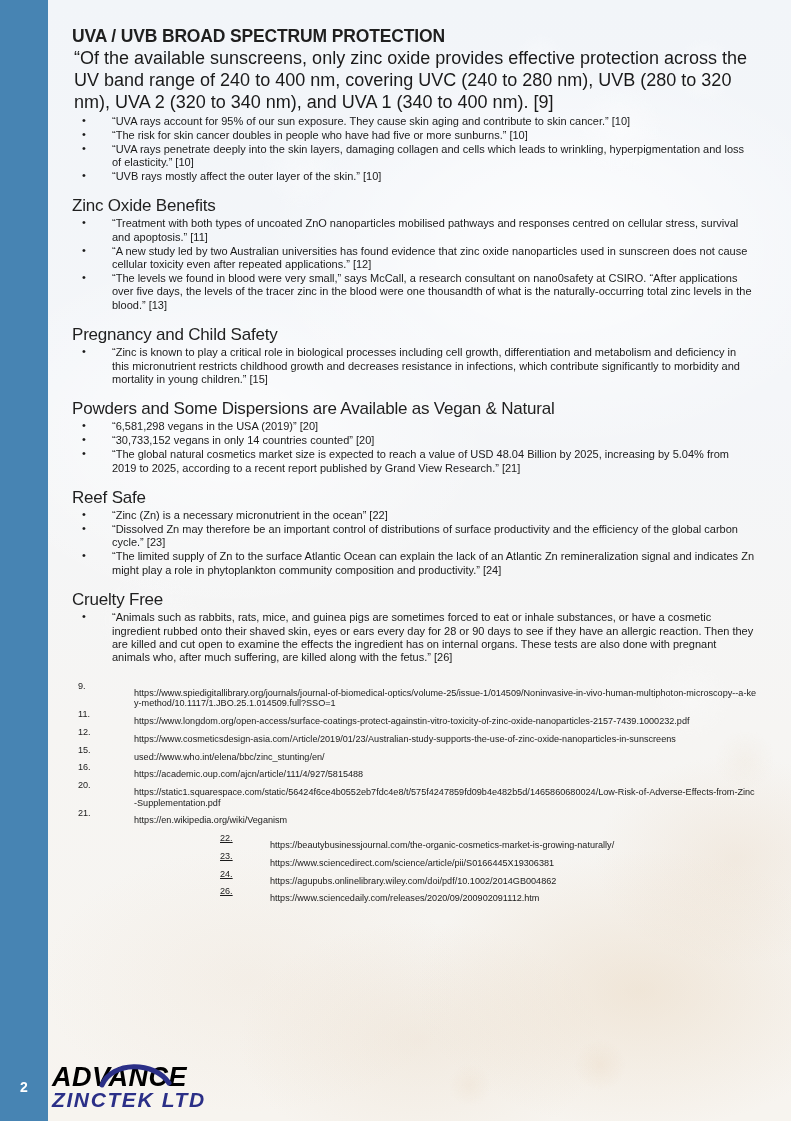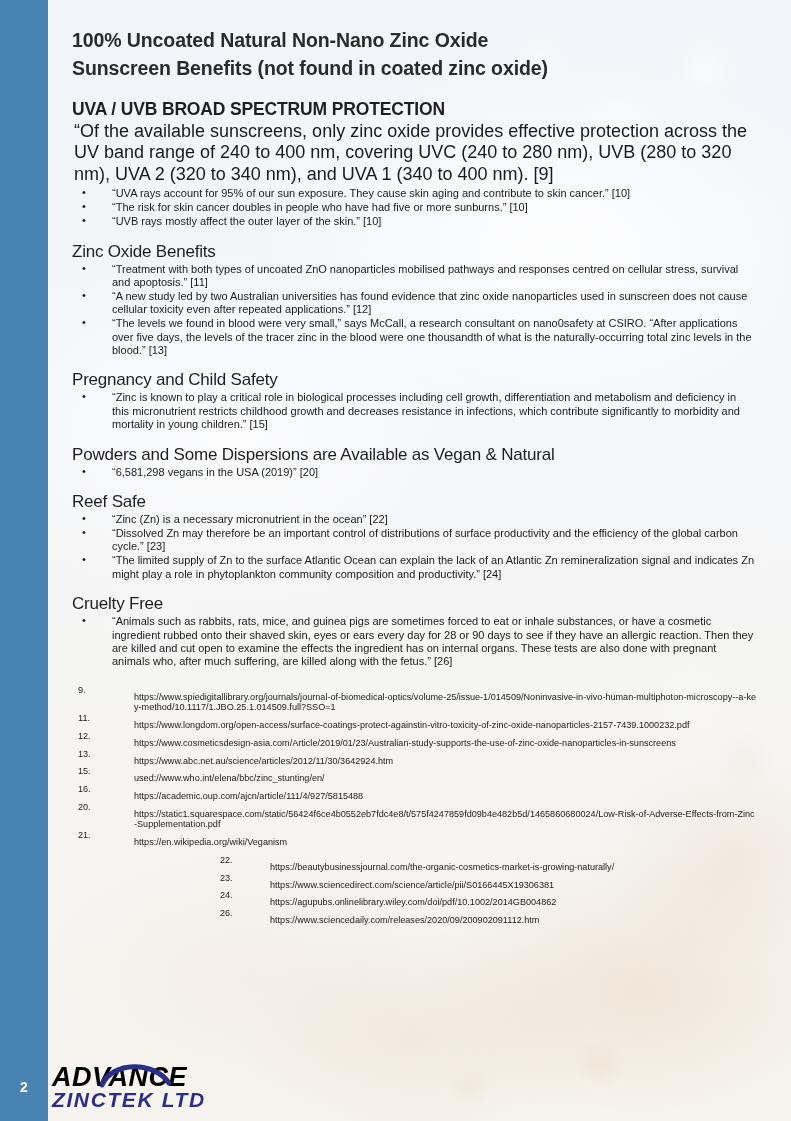--- a/index.html
+++ b/index.html
@@ -136,21 +136,21 @@
   }
   .ref-url {
     flex: 1 1 auto;
     word-break: break-all;
     margin-top: 7px;
   }
   .refs-indent {
     margin-left: 148px;
     margin-top: 7px;
   }
-  .refs-indent .ref-num { width: 50px; flex: 0 0 50px; }
+  .refs-indent .ref-num { width: 50px; flex: 0 0 50px; text-decoration: underline; }
 
   .logo {
     position: absolute;
     left: 50px;
     bottom: 10px;
     width: 180px;
     height: 54px;
     font-style: italic;
   }
   .logo svg { display: block; }
@@ -159,48 +159,47 @@
 <body>
 
 <div class="page">
   <div class="texture"></div>
 
   <div class="sidebar"></div>
   <div class="page-number">2</div>
 
   <div class="content">
 
-    <div class="doc-title">
-      <span class="line">100% Uncoated Natural Non-Nano Zinc Oxide</span>
-      <span class="line">Sunscreen Benefits (not found in coated zinc oxide)</span>
-    </div>
 
     <h2 class="section-caps">UVA / UVB BROAD SPECTRUM PROTECTION</h2>
     <p class="lead">“Of the available sunscreens, only zinc oxide provides effective protection across the UV band range of 240 to 400 nm, covering UVC (240 to 280 nm), UVB (280 to 320 nm), UVA 2 (320 to 340 nm), and UVA 1 (340 to 400 nm). [9]</p>
     <ul class="bullets">
       <li>“UVA rays account for 95% of our sun exposure. They cause skin aging and contribute to skin cancer.” [10]</li>
       <li>“The risk for skin cancer doubles in people who have had five or more sunburns.” [10]</li>
+      <li>“UVA rays penetrate deeply into the skin layers, damaging collagen and cells which leads to wrinkling, hyperpigmentation and loss of elasticity.” [10]</li>
       <li>“UVB rays mostly affect the outer layer of the skin.” [10]</li>
     </ul>
 
     <h2 class="section">Zinc Oxide Benefits</h2>
     <ul class="bullets">
       <li>“Treatment with both types of uncoated ZnO nanoparticles mobilised pathways and responses centred on cellular stress, survival and apoptosis.” [11]</li>
       <li>“A new study led by two Australian universities has found evidence that zinc oxide nanoparticles used in sunscreen does not cause cellular toxicity even after repeated applications.” [12]</li>
       <li>“The levels we found in blood were very small,” says McCall, a research consultant on nano0safety at CSIRO. “After applications over five days, the levels of the tracer zinc in the blood were one thousandth of what is the naturally-occurring total zinc levels in the blood.” [13]</li>
     </ul>
 
     <h2 class="section">Pregnancy and Child Safety</h2>
     <ul class="bullets">
       <li> “Zinc is known to play a critical role in biological processes including cell growth, differentiation and metabolism and deficiency in this micronutrient restricts childhood growth and decreases resistance in infections, which contribute significantly to morbidity and mortality in young children.” [15]</li>
     </ul>
 
     <h2 class="section">Powders and Some Dispersions are Available as Vegan &amp; Natural</h2>
     <ul class="bullets">
       <li>“6,581,298 vegans in the USA (2019)” [20]</li>
+      <li>“30,733,152 vegans in only 14 countries counted” [20]</li>
+      <li>“The global natural cosmetics market size is expected to reach a value of USD 48.04 Billion by 2025, increasing by 5.04% from 2019 to 2025, according to a recent report published by Grand View Research.” [21]</li>
     </ul>
 
     <h2 class="section">Reef Safe</h2>
     <ul class="bullets">
       <li>“Zinc (Zn) is a necessary micronutrient in the ocean” [22]</li>
       <li>“Dissolved Zn may therefore be an important control of distributions of surface productivity and the efficiency of the global carbon cycle.” [23]</li>
       <li>“The limited supply of Zn to the surface Atlantic Ocean can explain the lack of an Atlantic Zn remineralization signal and indicates Zn might play a role in phytoplankton community composition and productivity.” [24]</li>
     </ul>
 
     <h2 class="section">Cruelty Free</h2>
@@ -213,24 +212,20 @@
         <span class="ref-num">9.</span>
         <span class="ref-url">https://www.spiedigitallibrary.org/journals/journal-of-biomedical-optics/volume-25/issue-1/014509/Noninvasive-in-vivo-human-multiphoton-microscopy--a-key-method/10.1117/1.JBO.25.1.014509.full?SSO=1</span>
       </div>
       <div class="ref-row">
         <span class="ref-num">11.</span>
         <span class="ref-url">https://www.longdom.org/open-access/surface-coatings-protect-againstin-vitro-toxicity-of-zinc-oxide-nanoparticles-2157-7439.1000232.pdf</span>
       </div>
       <div class="ref-row">
         <span class="ref-num">12.</span>
         <span class="ref-url">https://www.cosmeticsdesign-asia.com/Article/2019/01/23/Australian-study-supports-the-use-of-zinc-oxide-nanoparticles-in-sunscreens</span>
-      </div>
-      <div class="ref-row">
-        <span class="ref-num">13.</span>
-        <span class="ref-url">https://www.abc.net.au/science/articles/2012/11/30/3642924.htm</span>
       </div>
       <div class="ref-row">
         <span class="ref-num">15.</span>
         <span class="ref-url">used://www.who.int/elena/bbc/zinc_stunting/en/</span>
       </div>
       <div class="ref-row">
         <span class="ref-num">16.</span>
         <span class="ref-url">https://academic.oup.com/ajcn/article/111/4/927/5815488</span>
       </div>
       <div class="ref-row">

